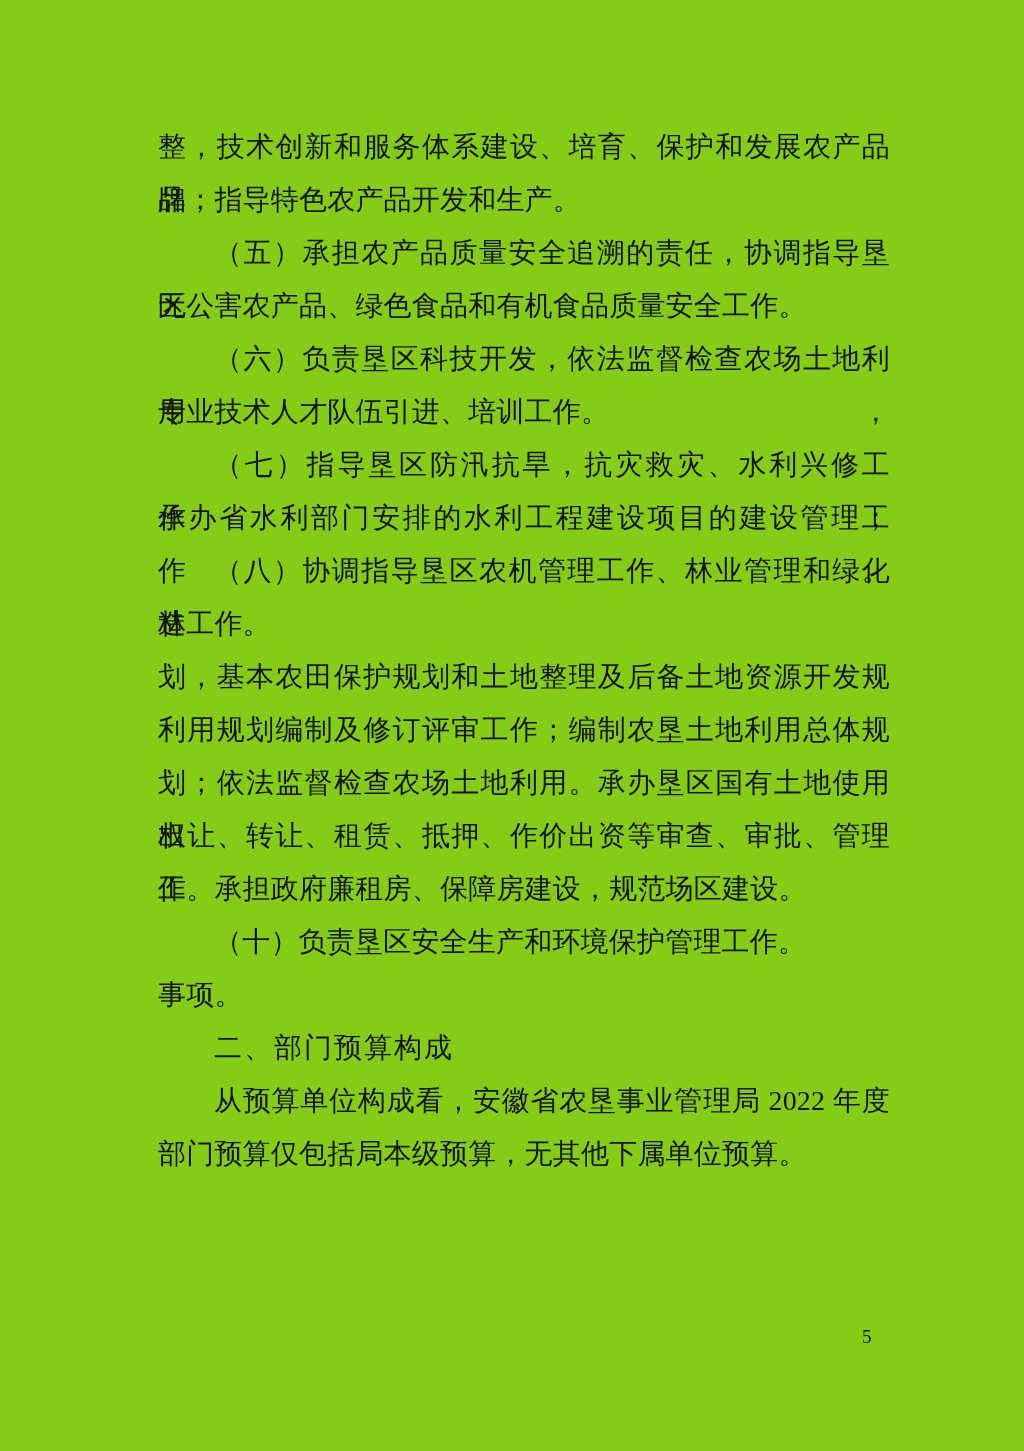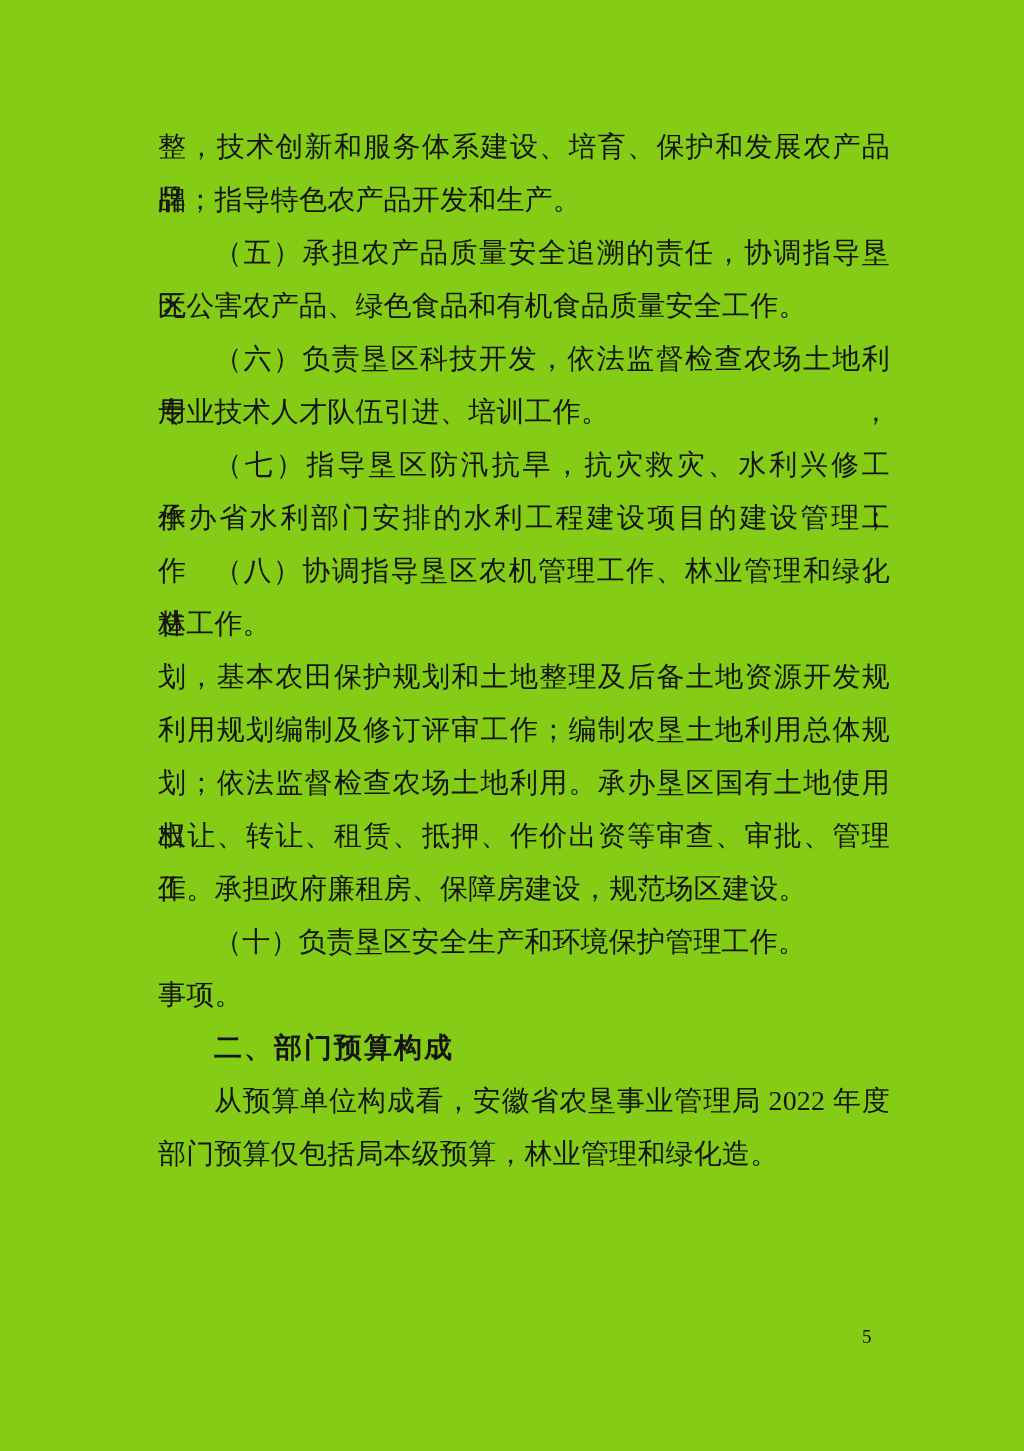--- a/index.html
+++ b/index.html
@@ -37,21 +37,21 @@
   
   .j {
     text-align: justify;
     text-align-last: justify;
   }
   
   .ind {
     text-indent: 2em;
   }
   .heading {
-    font-weight: bold;
+    font-weight: normal;
     font-family: "Liberation Sans", "DejaVu Sans", sans-serif;
     letter-spacing: 2px;
   }
   .pagenum {
     position: absolute;
     left: 862px;
     top: 1322px;
     width: 30px;
     height: 30px;
     font-size: 19px;
@@ -77,16 +77,16 @@
     <div class="line">林工作。</div>
     <div class="line j">划，基本农田保护规划和土地整理及后备土地资源开发规</div>
     <div class="line j">利用规划编制及修订评审工作；编制农垦土地利用总体规</div>
     <div class="line j">划；依法监督检查农场土地利用。承办垦区国有土地使用权</div>
     <div class="line j">出让、转让、租赁、抵押、作价出资等审查、审批、管理工</div>
     <div class="line">作。承担政府廉租房、保障房建设，规范场区建设。</div>
     <div class="line ind">（十）负责垦区安全生产和环境保护管理工作。</div>
     <div class="line">事项。</div>
     <div class="line ind heading">二、部门预算构成</div>
     <div class="line ind j">从预算单位构成看，安徽省农垦事业管理局 2022 年度</div>
-    <div class="line">部门预算仅包括局本级预算，林业管理和绿化造。</div>
+    <div class="line">部门预算仅包括局本级预算，无其他下属单位预算。</div>
   </div>
   <div class="pagenum">5</div>
 </div>
 
 </body></html>

